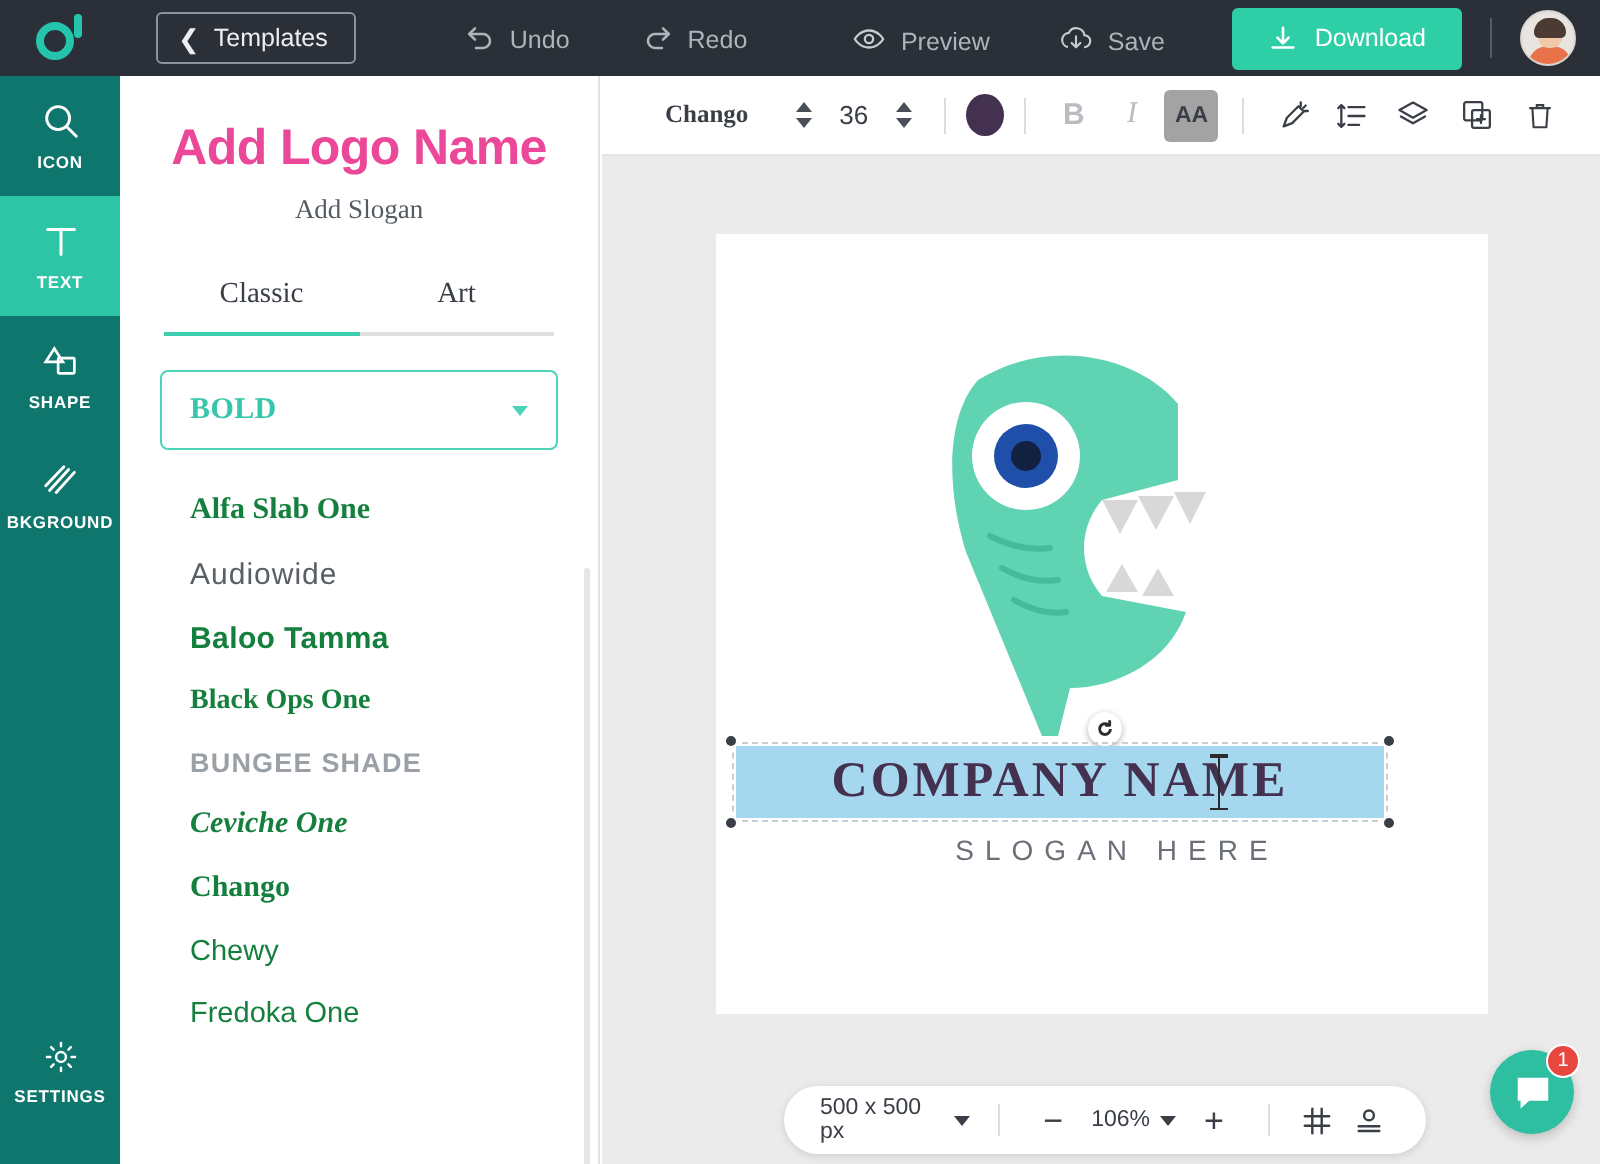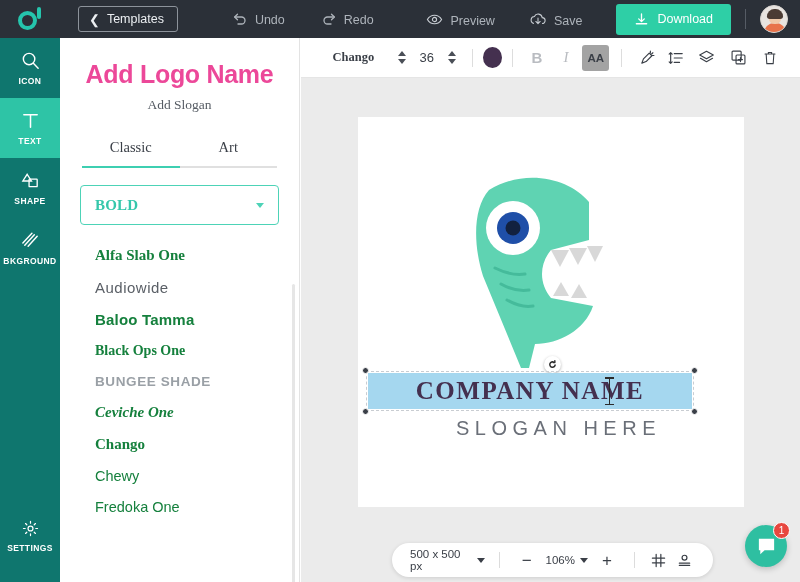--- a/index.html
+++ b/index.html
@@ -154,21 +154,21 @@
     font-family: "Liberation Serif", serif;
   }
   .handle { position: absolute; width: 7px; height: 7px; border-radius: 50%; background: #3a3f47; border: 1.5px solid #ffffff; }
   .h-tl { left: -4px; top: -4px; } .h-tr { right: -4px; top: -4px; }
   .h-bl { left: -4px; bottom: -4px; } .h-br { right: -4px; bottom: -4px; }
   .caret-bar { position: absolute; left: 243px; top: 6px; width: 1px; height: 28px; background: #2b2b2b; }
   .caret-bar:before, .caret-bar:after { content:""; position: absolute; left: -4px; width: 9px; height: 1.5px; background: #2b2b2b; }
   .caret-bar:before { top: 0; } .caret-bar:after { bottom: 0; }
   .slogan {
     position: absolute; left: 0; top: 300px; width: 381px; text-align: center;
-    font-size: 20px; color: #6a6f78; letter-spacing: 5.5px; padding-left: 20px;
+    font-size: 14px; color: #6a6f78; letter-spacing: 5.5px; padding-left: 20px;
   }
 
   
   .bottombar {
     position: absolute; left: 91px; top: 505px; width: 321px; height: 34px;
     background: #ffffff; border-radius: 17px; box-shadow: 0 1px 4px rgba(0,0,0,.13);
     display: flex; align-items: center; padding: 0 18px;
   }
   .bb-item { display: flex; align-items: center; gap: 8px; font-size: 11.5px; color: #3a3f47; cursor: pointer; }
   .bb-vline { width: 1px; height: 16px; background: #dcdcdc; margin: 0 14px; }

